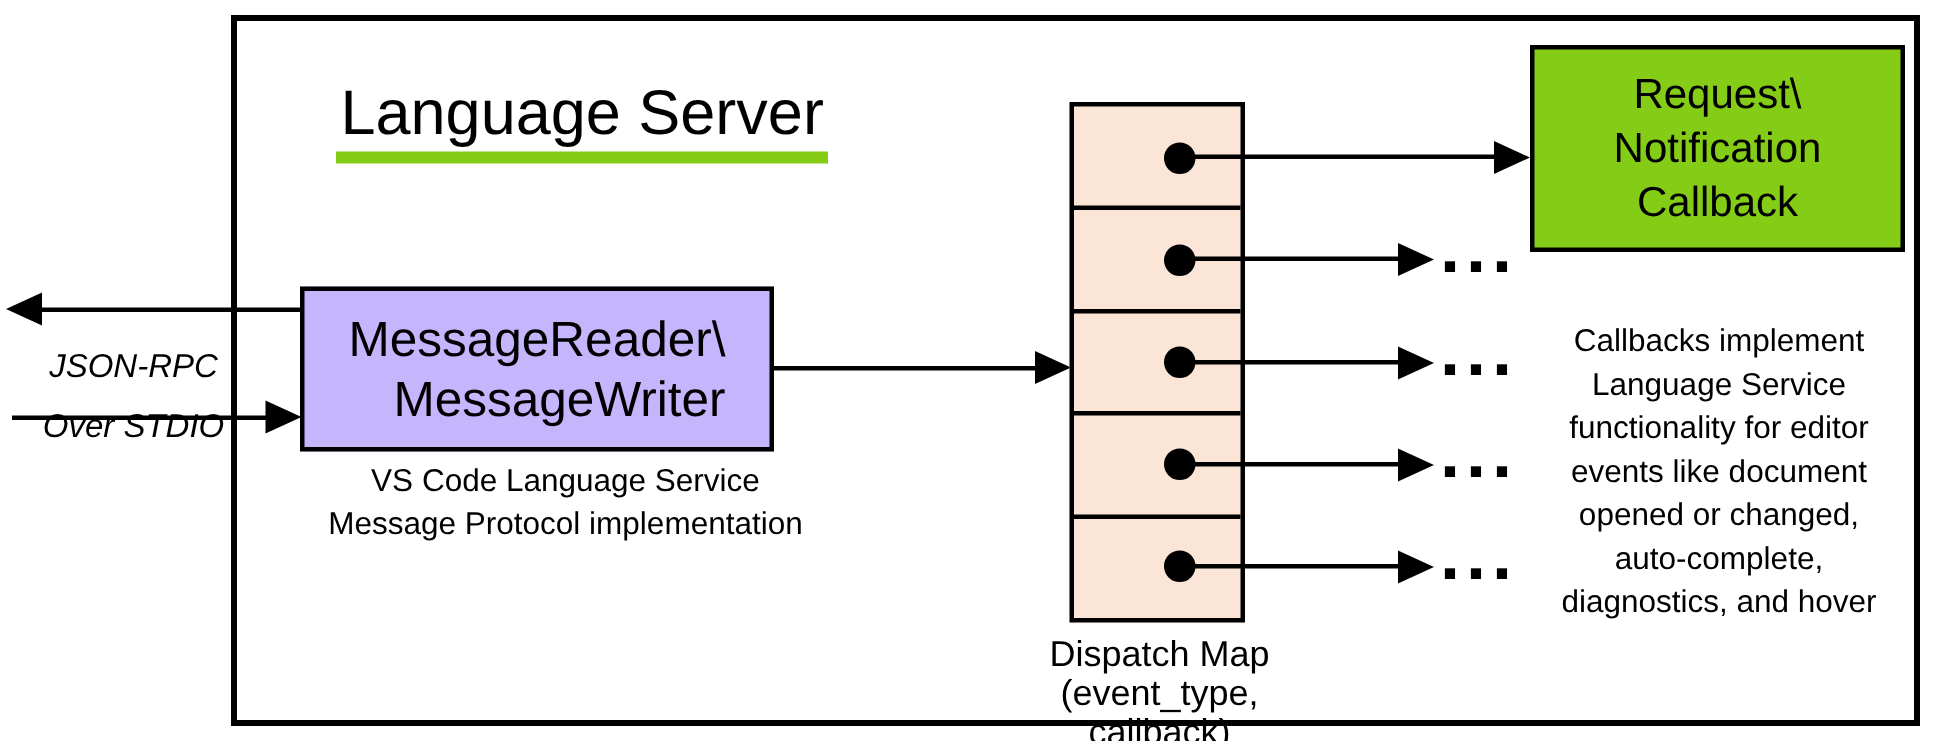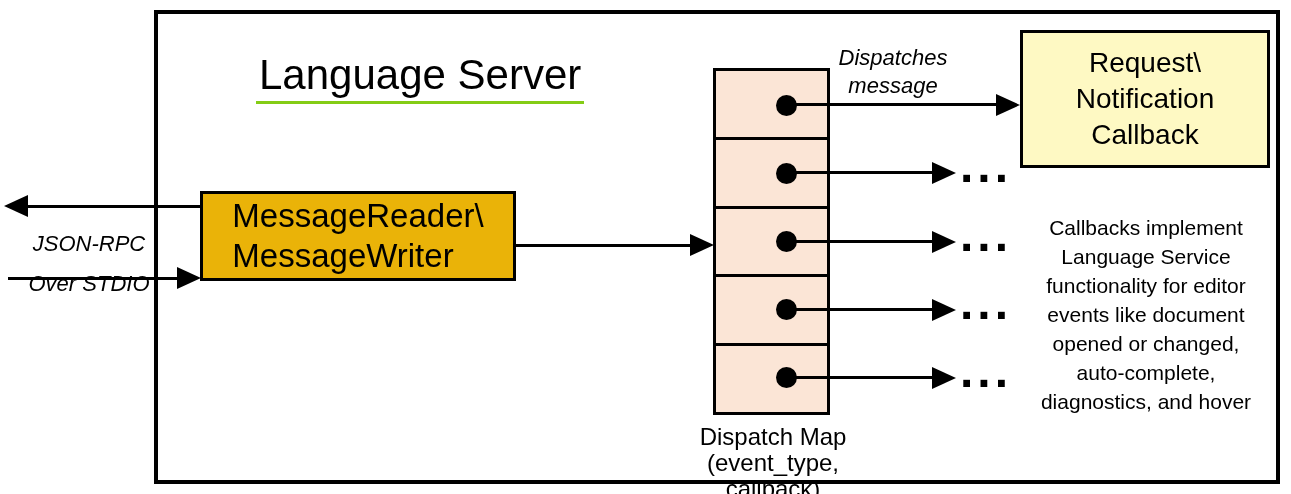--- a/index.html
+++ b/index.html
@@ -11,38 +11,38 @@
   .ml{white-space:pre-line;}
   .center{text-align:center;}
   .italic{font-style:italic;}
 
   
   .outer-box{left:154px;top:10px;width:1126px;height:474px;
     border:4px solid #000;box-sizing:border-box;background:transparent;}
 
   
   .title{left:224px;top:52px;font-size:42px;line-height:46px;
-    border-bottom:3px solid #84cc16;padding:0 3px 3px 3px;margin-left:32px;}
+    border-bottom:8px solid #84cc16;padding:0 3px 3px 3px;}
 
   
-  .reader-box{left:200px;top:191px;width:316px;height:90px;box-sizing:border-box;
-    background:#eab308;border:3px solid #000;display:flex;align-items:center;justify-content:center;
-    font-size:33px;line-height:40px;text-align:left;}
+  .reader-box{left:200px;top:191px;width:316px;height:110px;box-sizing:border-box;
+    background:#c4b5fd;border:3px solid #000;display:flex;align-items:center;justify-content:center;
+    font-size:33px;line-height:40px;text-align:right;}
   .reader-caption{left:199px;top:306px;width:356px;font-size:21px;line-height:29px;}
 
   
   .dispatch-map{left:713px;top:68px;width:117px;height:347px;box-sizing:border-box;
     background:#fbe5d6;border:3px solid #000;display:flex;flex-direction:column;}
   .dispatch-cell{flex:1;}
   .dispatch-cell + .dispatch-cell{border-top:3px solid #000;}
   .map-caption{left:661px;top:424px;width:224px;font-size:24px;line-height:26px;}
 
   
   .callback-box{left:1020px;top:30px;width:250px;height:138px;box-sizing:border-box;
-    background:#fef9c3;border:3px solid #000;display:flex;align-items:center;justify-content:center;
+    background:#84cc16;border:3px solid #000;display:flex;align-items:center;justify-content:center;
     font-size:28px;line-height:36px;text-align:center;}
   .note{left:1024px;top:189px;width:244px;font-size:21px;line-height:29px;margin-top:24px;}
 
   
   .stdio-label{left:8px;top:224px;width:162px;font-size:22px;line-height:40px;}
   .lookup-label{left:512px;top:152px;width:186px;font-size:22px;line-height:30px;}
   .dispatches-label{left:813px;top:44px;width:160px;font-size:22px;line-height:28px;}
 
   
   .hline{position:absolute;height:3px;background:#000;}
@@ -64,20 +64,22 @@
 
   <div class="hline" style="left:24px;top:205px;width:176px;"></div>
   <div class="head-left" style="left:4px;top:195px;"></div>
   <div class="hline" style="left:8px;top:277px;width:170px;"></div>
   <div class="head-right" style="left:177px;top:267px;"></div>
   <div class="abs stdio-label ml center italic">JSON-RPC
 Over STDIO</div>
 
   <div class="abs reader-box ml">MessageReader\
 MessageWriter</div>
+  <div class="abs reader-caption ml center">VS Code Language Service
+Message Protocol implementation</div>
 
   <div class="hline" style="left:516px;top:244px;width:174px;"></div>
   <div class="head-right" style="left:690px;top:234px;"></div>
 
   <div class="abs dispatch-map">
     <div class="dispatch-cell"></div>
     <div class="dispatch-cell"></div>
     <div class="dispatch-cell"></div>
     <div class="dispatch-cell"></div>
     <div class="dispatch-cell"></div>
@@ -86,22 +88,20 @@
 (event_type, callback)</div>
 
   <div class="map-dot" style="top:95px;"></div>
   <div class="map-dot" style="top:163px;"></div>
   <div class="map-dot" style="top:231px;"></div>
   <div class="map-dot" style="top:299px;"></div>
   <div class="map-dot" style="top:367px;"></div>
 
   <div class="hline" style="left:786px;top:103px;width:212px;"></div>
   <div class="head-right" style="left:996px;top:94px;"></div>
-  <div class="abs dispatches-label ml center italic">Dispatches
-message</div>
 
   <div class="hline" style="left:786px;top:171px;width:148px;"></div>
   <div class="head-right" style="left:932px;top:162px;"></div>
   <div class="ellipsis" style="top:142px;">...</div>
 
   <div class="hline" style="left:786px;top:240px;width:148px;"></div>
   <div class="head-right" style="left:932px;top:231px;"></div>
   <div class="ellipsis" style="top:211px;">...</div>
 
   <div class="hline" style="left:786px;top:308px;width:148px;"></div>

